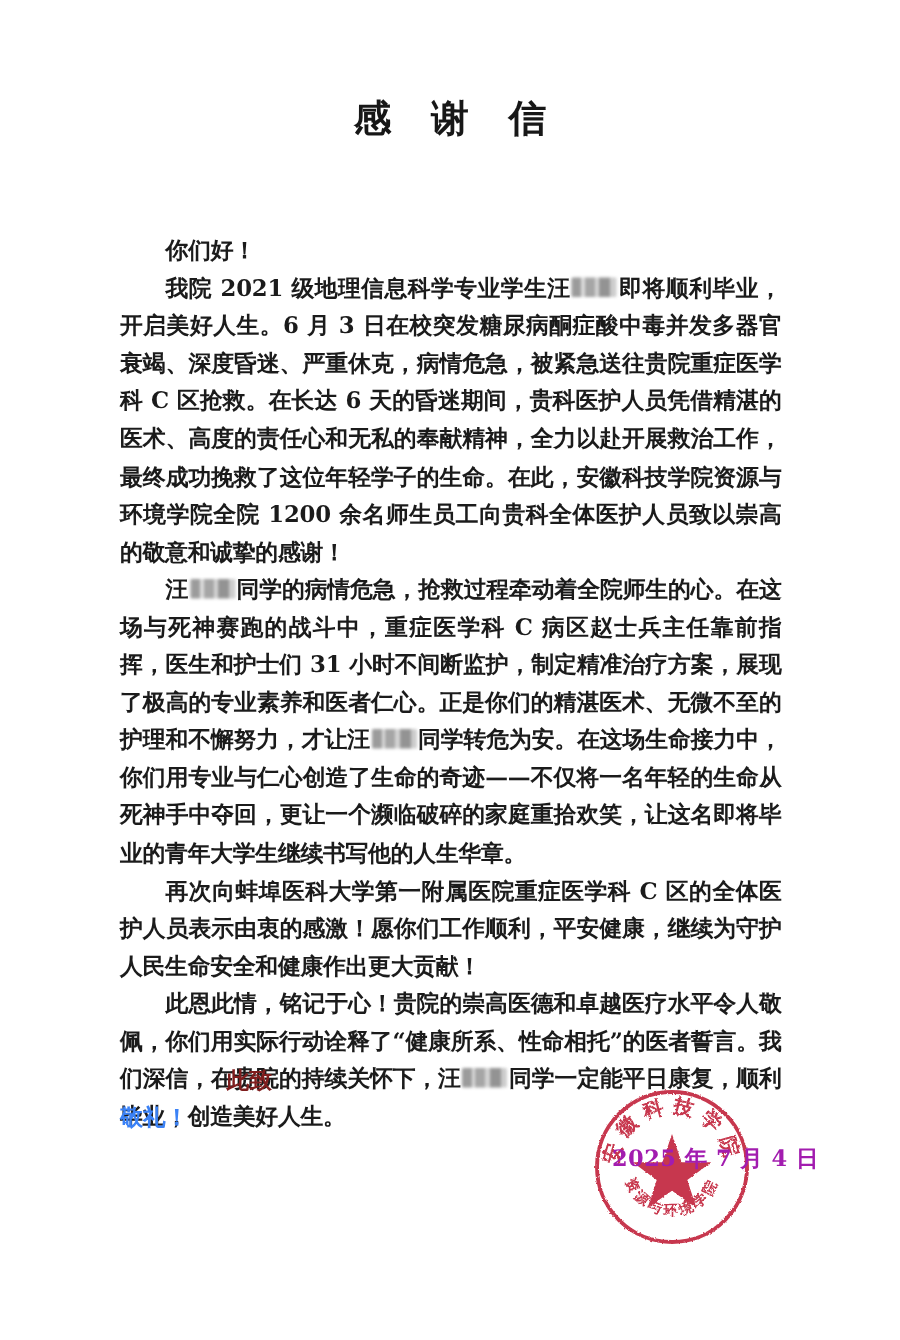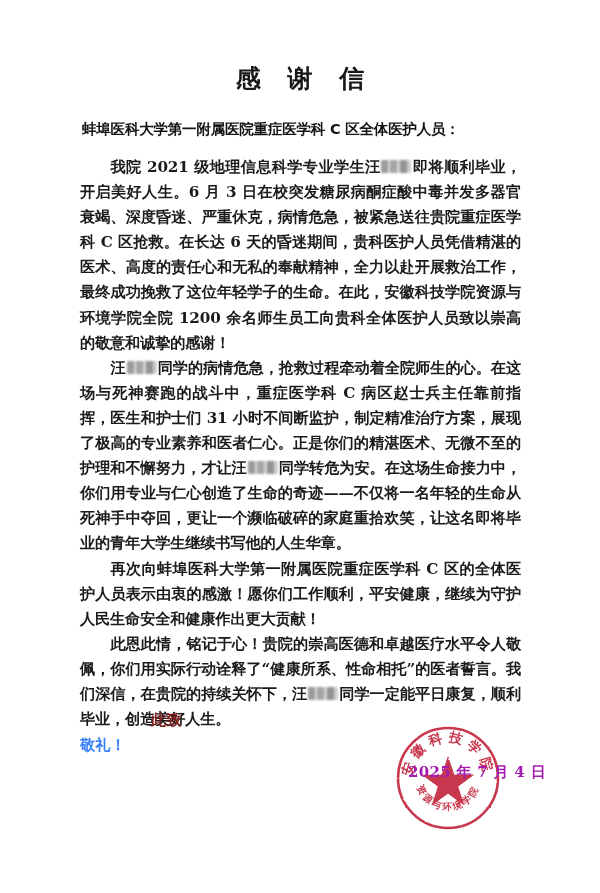--- a/index.html
+++ b/index.html
@@ -150,24 +150,26 @@
   }
   .seal svg { display: block; width: 108px; height: 108px; }
 </style>
 </head>
 <body>
 
 <div class="page">
 
   <div class="doc-title">感 谢 信</div>
 
-  <div class="salutation">蚌埠医科大学第一附属医院重症医学科 C 区全体医护人员：</div>
 
   <div class="body-block">
 
+    <p class="para">
+      <span>你们好！</span>
+    </p>
 
     <p class="para">
       <span>我院 2021 级地理信息科学专业学生汪</span><span class="redacted"></span><span>即将顺利毕业，开启美好人生。6 月 3 日在校突发糖尿病酮症酸中毒并发多器官衰竭、深度昏迷、严重休克，病情危急，被紧急送往贵院重症医学科 C 区抢救。在长达 6 天的昏迷期间，贵科医护人员凭借精湛的医术、高度的责任心和无私的奉献精神，全力以赴开展救治工作，最终成功挽救了这位年轻学子的生命。在此，安徽科技学院资源与环境学院全院 1200 余名师生员工向贵科全体医护人员致以崇高的敬意和诚挚的感谢！</span>
     </p>
 
     <p class="para">
       <span>汪</span><span class="redacted"></span><span>同学的病情危急，抢救过程牵动着全院师生的心。在这场与死神赛跑的战斗中，重症医学科 C 病区赵士兵主任靠前指挥，医生和护士们 31 小时不间断监护，制定精准治疗方案，展现了极高的专业素养和医者仁心。正是你们的精湛医术、无微不至的护理和不懈努力，才让汪</span><span class="redacted"></span><span>同学转危为安。在这场生命接力中，你们用专业与仁心创造了生命的奇迹——不仅将一名年轻的生命从死神手中夺回，更让一个濒临破碎的家庭重拾欢笑，让这名即将毕业的青年大学生继续书写他的人生华章。</span>
     </p>
 
     <p class="para">

